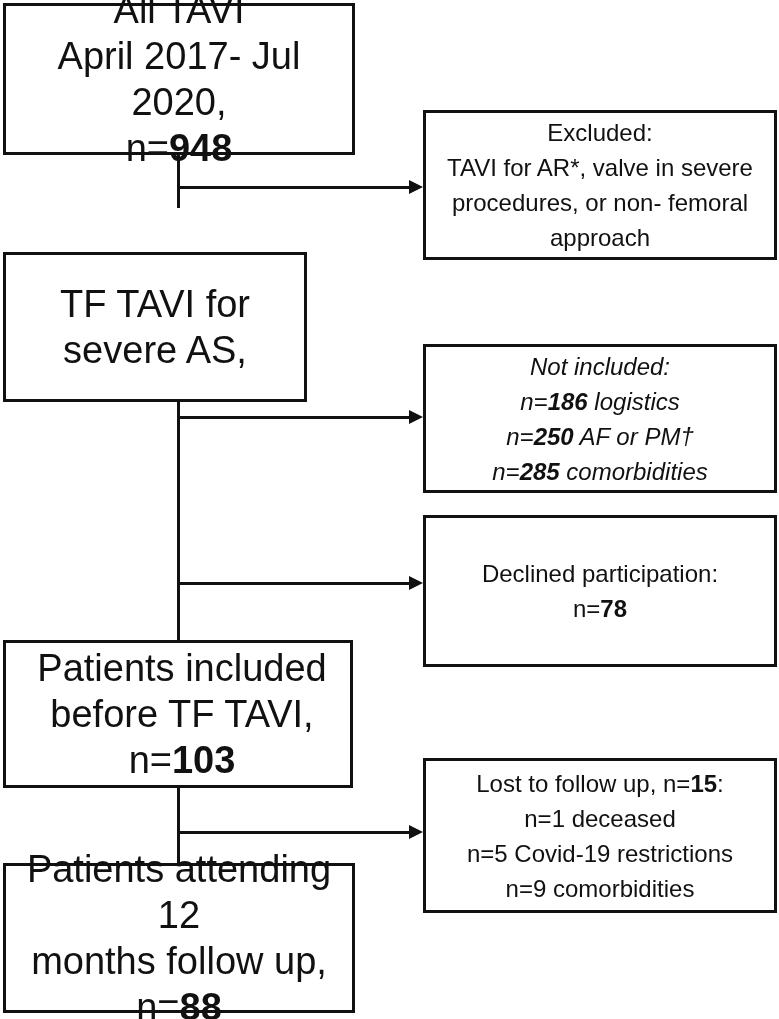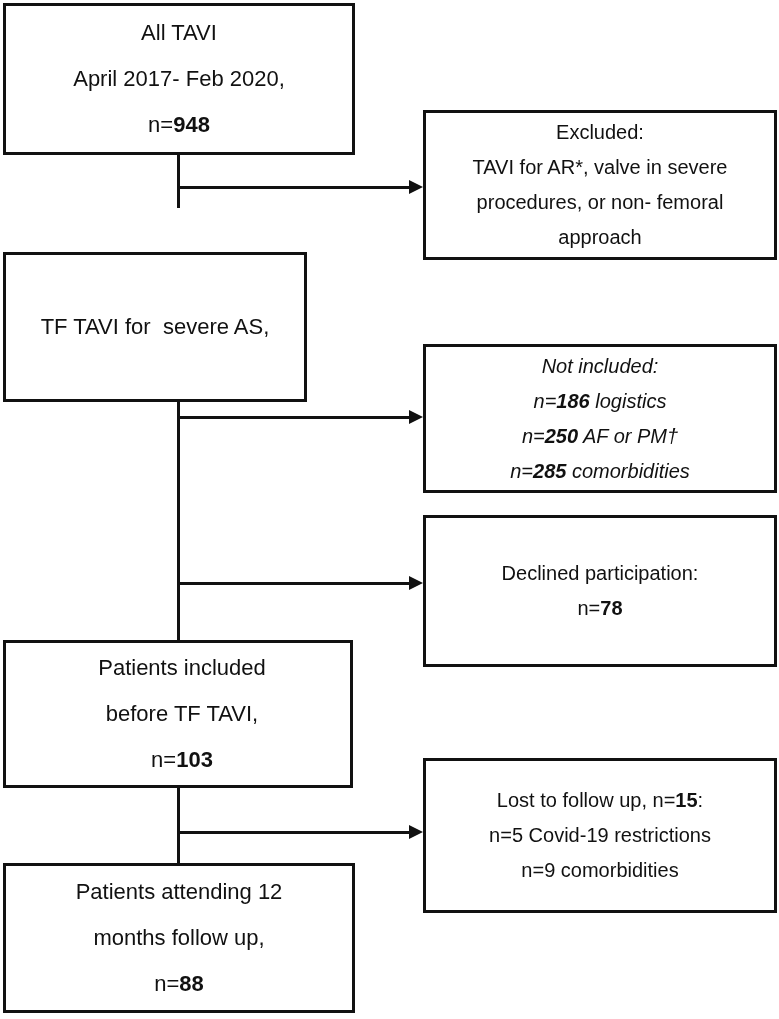--- a/index.html
+++ b/index.html
@@ -16,22 +16,22 @@
     position: absolute;
     background: #ffffff;
     border: 3px solid #111111;
     box-sizing: border-box;
     display: flex;
     flex-direction: column;
     justify-content: center;
     align-items: center;
     text-align: center;
   }
-  .main-box { font-size: 22px; line-height: 46px; }
-  .side-box { font-size: 20px; line-height: 35px; align-items: center; }
+  .main-box { font-size: 38px; line-height: 46px; }
+  .side-box { font-size: 24px; line-height: 35px; align-items: center; }
   .ln { white-space: pre-wrap; }
   .b { font-weight: bold; }
   .vline, .hline {
     position: absolute;
     background: #111111;
   }
   .vline { width: 3px; }
   .hline { height: 3px; }
   .arrowhead {
     position: absolute;
@@ -60,21 +60,21 @@
   <div class="arrowhead" style="left:409px; top:410px;"></div>
 
   <div class="hline" style="left:177px; top:582px; width:233px;"></div>
   <div class="arrowhead" style="left:409px; top:576px;"></div>
 
   <div class="hline" style="left:177px; top:831px; width:233px;"></div>
   <div class="arrowhead" style="left:409px; top:825px;"></div>
 
   <div class="box main-box" style="left:3px; top:3px; width:352px; height:152px;">
     <div class="ln">All TAVI</div>
-    <div class="ln">April 2017- Feb 2020,</div>
+    <div class="ln">April 2017- Jul 2020,</div>
     <div class="ln"><span>n=</span><span class="b">948</span></div>
   </div>
 
   <div class="box main-box" style="left:3px; top:208px; width:304px; height:150px;margin-top:44px;">
     <div class="ln">TF TAVI for  severe AS,</div>
   </div>
 
   <div class="box main-box" style="left:3px; top:640px; width:350px; height:148px;padding-left:8px;">
     <div class="ln">Patients included</div>
     <div class="ln">before TF TAVI,</div>
@@ -101,17 +101,18 @@
     <div class="ln"><span>n=</span><span class="b">285</span><span> comorbidities</span></div>
   </div>
 
   <div class="box side-box" style="left:423px; top:515px; width:354px; height:152px;">
     <div class="ln">Declined participation:</div>
     <div class="ln"><span>n=</span><span class="b">78</span></div>
   </div>
 
   <div class="box side-box" style="left:423px; top:758px; width:354px; height:155px;">
     <div class="ln"><span>Lost to follow up, n=</span><span class="b">15</span><span>:</span></div>
+    <div class="ln">n=1 deceased</div>
     <div class="ln">n=5 Covid-19 restrictions</div>
     <div class="ln">n=9 comorbidities</div>
   </div>
 
 </div>
 
 </body></html>

